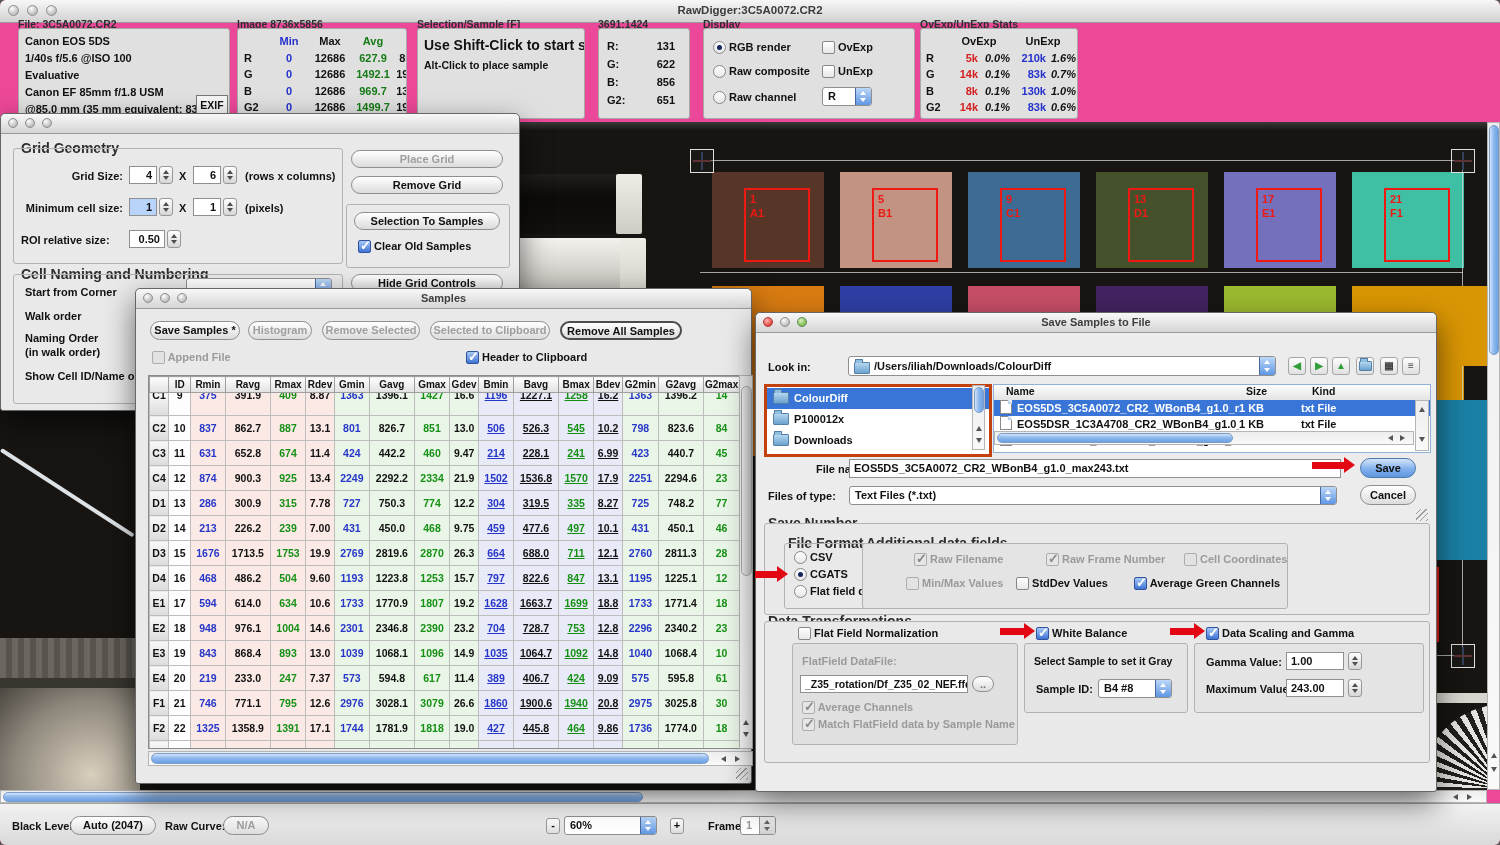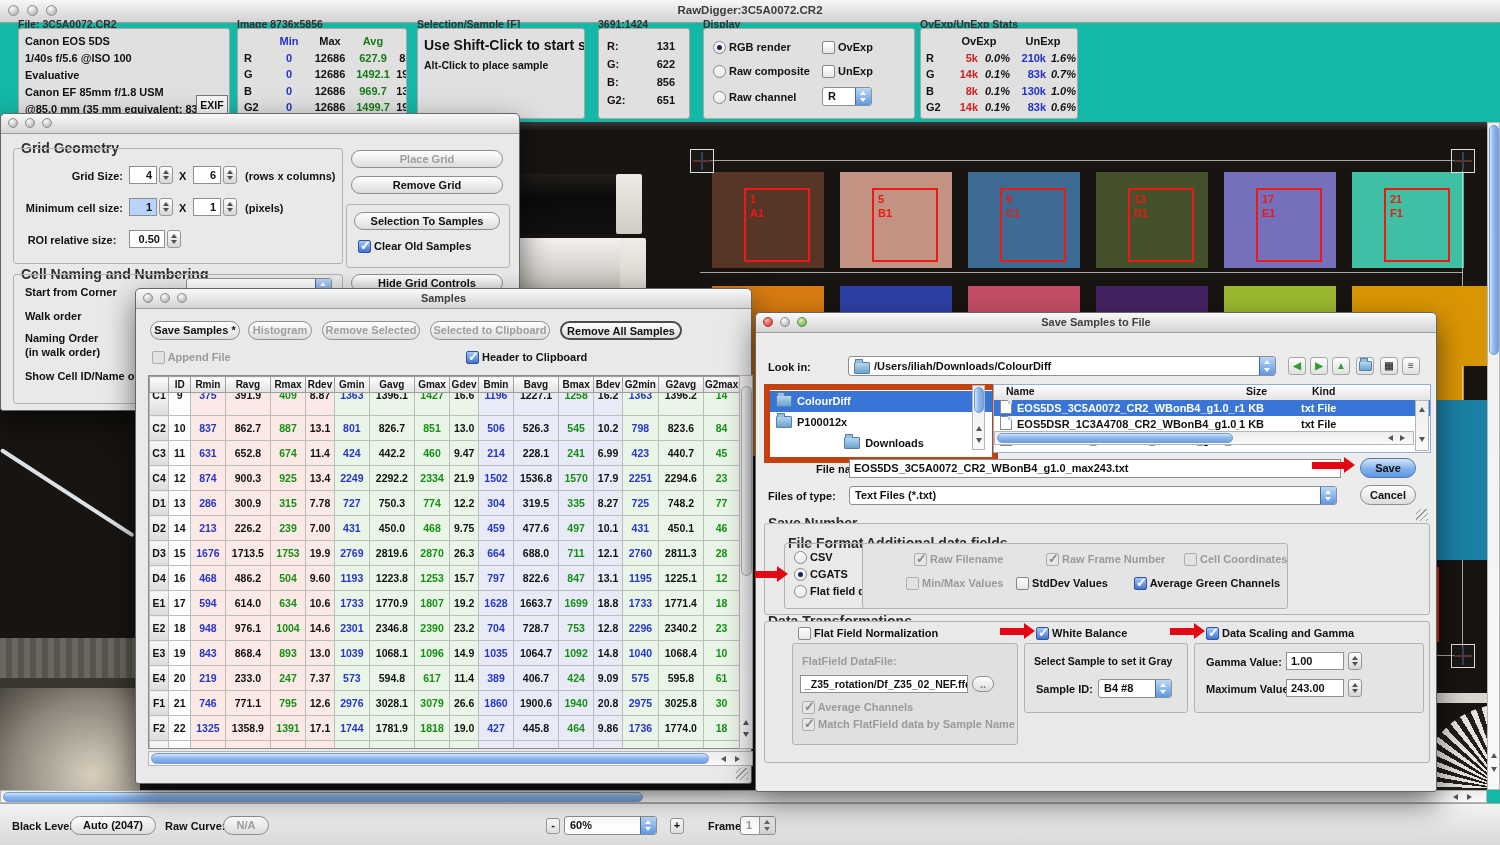--- a/index.html
+++ b/index.html
@@ -1,17 +1,17 @@
 <!DOCTYPE html>
 <html><head>
 <meta charset="utf-8">
 <style>
   html,body{margin:0;padding:0;background:#555;}
-  .screen{position:relative;width:1500px;height:845px;overflow:hidden;background:#14b8a6;
-          font-family:"Liberation Sans",sans-serif;color:#111;}
+  .screen{position:relative;width:1500px;height:845px;overflow:hidden;background:#ec4899;
+          font-family:"Liberation Sans",sans-serif;color:#111;border-radius:6px;}
   .abs{position:absolute;}
   
   .main-titlebar{position:absolute;left:0;top:0;width:1500px;height:22px;
     background:linear-gradient(#f7f7f7,#d2d2d2);border-bottom:1px solid #9b9b9b;}
   .title-text{position:absolute;left:0;right:0;top:4px;text-align:center;font-size:11.5px;font-weight:bold;color:#3c3c3c;}
   .dots{position:absolute;left:8px;top:5px;display:flex;gap:8px;}
   .dot{width:11px;height:11px;border-radius:50%;box-sizing:border-box;border:1px solid #8e8e8e;
        background:radial-gradient(circle at 35% 30%,#fdfdfd,#b9b9b9 75%);}
   .dot.red{background:radial-gradient(circle at 35% 30%,#ffb3ad,#e2453c 75%);border-color:#a33;}
   .dot.green{background:radial-gradient(circle at 35% 30%,#d8f0b8,#7db84a 75%);border-color:#585;}
@@ -89,21 +89,21 @@
   .sb-thumb-h{position:absolute;border-radius:7px;background:linear-gradient(#d3e4f9,#8fb9ee 45%,#6da0e4);border:1px solid #7a9cc8;box-sizing:border-box;}
   .sb-arr{position:absolute;width:0;height:0;}
   
   .stable{border-collapse:collapse;table-layout:fixed;font-size:10.5px;font-weight:bold;background:#fff;}
   .stable th{height:15px;font-size:10px;background:linear-gradient(#fdfdfd,#e1e1e1);border:1px solid #9f9f9f;
     overflow:hidden;white-space:nowrap;padding:0;}
   .stable td{height:24px;border:1px solid #bdbdbd;text-align:center;overflow:hidden;white-space:nowrap;padding:0;}
   .stable td i{font-style:normal;display:block;line-height:22px;}
   .stable tr.clip td{height:12px;}
   .stable tr.clip td i{position:relative;top:-9px;}
-  .cr{background:#fbe9e6;} .cg{background:#e9f5e6;} .cb2{background:#e9eaf8;} .cw{background:#fdfdfd;}
+  .cr{background:#fbe9e6;} .cg{background:#e9f5e6;} .cb2{background:#e9eaf8;text-decoration:underline;} .cw{background:#fdfdfd;}
   .vmin{color:#2636c8;} .vmax{color:#159015;}
   .rowlbl{background:linear-gradient(#f8f8f8,#dcdcdc);}
   
   .fold{display:inline-block;width:14px;height:10px;background:linear-gradient(#b5d6ee,#6ba3cf);
     border:1px solid #5580a8;border-radius:1px;position:relative;vertical-align:-2px;}
   .fold::before{content:"";position:absolute;top:-4px;left:0px;width:6px;height:3px;background:#8fc0e2;
     border:1px solid #5580a8;border-bottom:none;border-radius:1px 1px 0 0;}
   .doc{display:inline-block;width:10px;height:12px;background:#fff;border:1px solid #8a8a8a;position:relative;vertical-align:-2px;}
   .doc::before{content:"";position:absolute;right:-1px;top:-1px;border-left:4px solid #b8cfe8;border-top:4px solid #ececec;}
   .listrow{position:absolute;left:0;right:0;font-size:11px;font-weight:bold;white-space:nowrap;overflow:hidden;}
@@ -378,21 +378,21 @@
         <i class="u"></i>
         <i class="d"></i>
       </div>
     <div class="lbl" style="left:178px;top:88px;">X</div>
     <div class="inp tr-right" style="left:192px;top:84px;width:28px;height:18px;line-height:16px;">1</div>
     <div class="st" style="left:222px;top:84px;">
         <i class="u"></i>
         <i class="d"></i>
       </div>
     <div class="lbl" style="left:244px;top:88px;">(pixels)</div>
-    <div class="lbl" style="left:20px;top:120px;width:102px;text-align:center;">ROI relative size:</div>
+    <div class="lbl" style="left:20px;top:120px;width:102px;text-align:left;">ROI relative size:</div>
     <div class="inp tr-right" style="left:128px;top:116px;width:36px;height:18px;line-height:16px;">0.50</div>
     <div class="st" style="left:166px;top:116px;">
         <i class="u"></i>
         <i class="d"></i>
       </div>
     <div class="pill dis" style="left:350px;top:36px;width:152px;height:18px;line-height:16px;">Place Grid</div>
     <div class="pill" style="left:350px;top:62px;width:152px;height:18px;line-height:16px;">Remove Grid</div>
     <div class="gbox" style="left:345px;top:90px;width:162px;height:62px;"></div>
     <div class="pill" style="left:353px;top:98px;width:146px;height:18px;line-height:16px;">Selection To Samples</div>
     <div class="ck" style="left:357px;top:126px;">
@@ -1309,24 +1309,24 @@
           <i class="d"></i>
         </span>
     </div>
     <div class="nav" style="left:532px;top:44px;">◀</div>
     <div class="nav" style="left:554px;top:44px;">▶</div>
     <div class="nav" style="left:576px;top:44px;">▲</div>
     <div class="nav" style="left:600px;top:44px;"><span class="fold" style="width:11px;height:8px;"></span></div>
     <div class="nav" style="left:624px;top:44px;color:#444;">▦</div>
     <div class="nav" style="left:646px;top:44px;color:#444;">≡</div>
 
-    <div class="abs" style="left:8px;top:71px;width:222px;height:67px;background:#fff;border:6px solid #c2410c;overflow:hidden;" id="places-box">
+    <div class="abs" style="left:8px;top:71px;width:222px;height:67px;background:#fff;border:3px solid #c2410c;overflow:hidden;" id="places-box">
         <div class="listrow sel" style="top:1px;height:21px;line-height:21px;"><span class="fold" style="margin:0 5px 0 6px;"></span>ColourDiff</div>
         <div class="listrow" style="top:22px;height:21px;line-height:21px;"><span class="fold" style="margin:0 5px 0 6px;"></span>P100012x</div>
-        <div class="listrow" style="top:43px;height:21px;line-height:21px;text-align:center;"><span class="fold" style="margin:0 5px 0 6px;"></span>Downloads</div>
+        <div class="listrow" style="top:43px;height:21px;line-height:21px;"><span class="fold" style="margin:0 5px 0 6px;"></span>Downloads</div>
       </div>
     <div class="sb-track" style="left:216px;top:72px;width:13px;height:65px;">
       <div class="sb-thumb-v" style="left:1px;top:1px;width:10px;height:26px;"></div>
       <div class="sb-arr" style="left:3px;top:40px;border-left:3.5px solid transparent;border-right:3.5px solid transparent;border-bottom:5px solid #555;"></div>
       <div class="sb-arr" style="left:3px;top:52px;border-left:3.5px solid transparent;border-right:3.5px solid transparent;border-top:5px solid #555;"></div>
     </div>
 
     <div class="abs" style="left:237px;top:71px;width:436px;height:67px;background:#fff;border:1px solid #8fb0d8;overflow:hidden;">
       <div class="abs" style="left:0;top:0;right:0;height:15px;background:linear-gradient(#fdfdfd,#e3e3e3);border-bottom:1px solid #aaa;font-size:10.5px;font-weight:bold;">
         <span style="position:absolute;left:12px;">Name</span>

